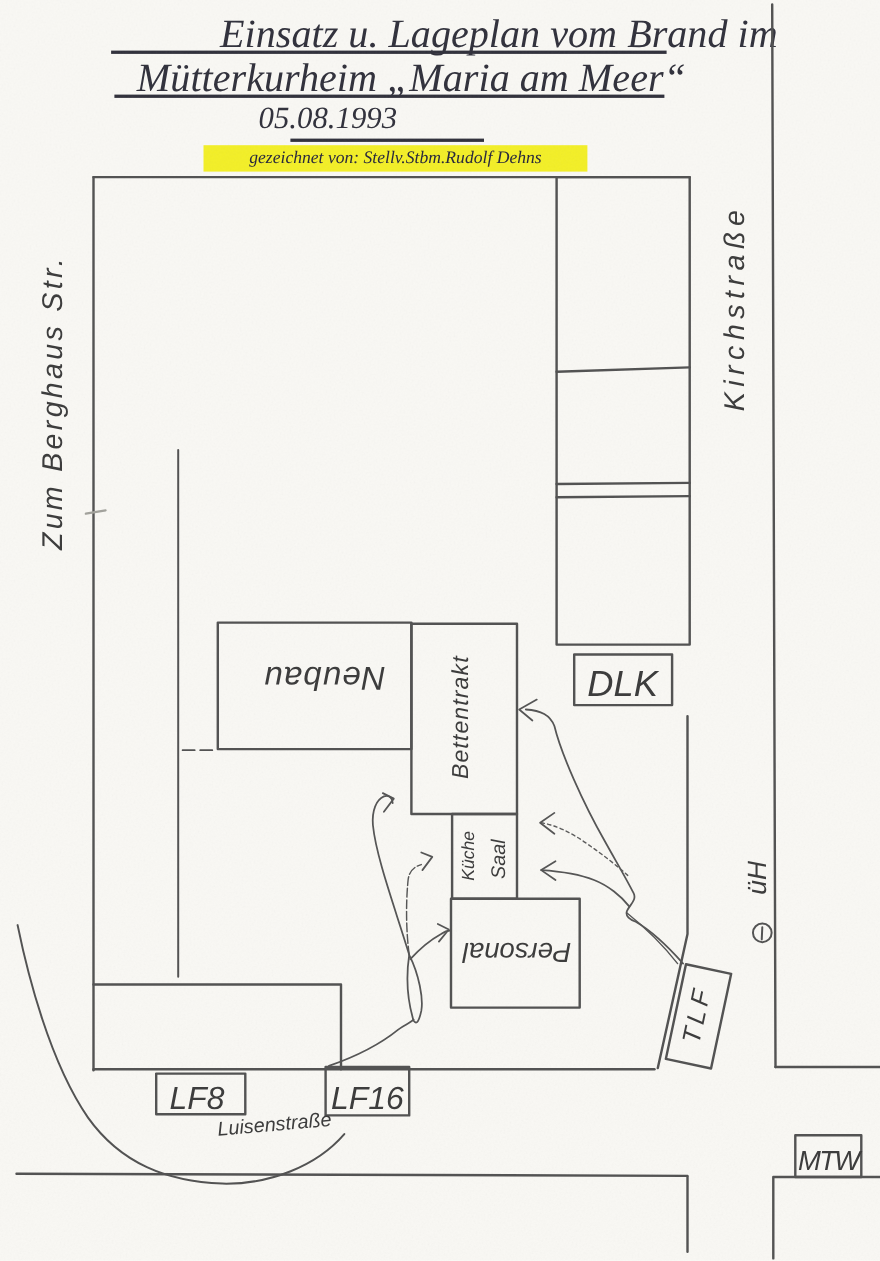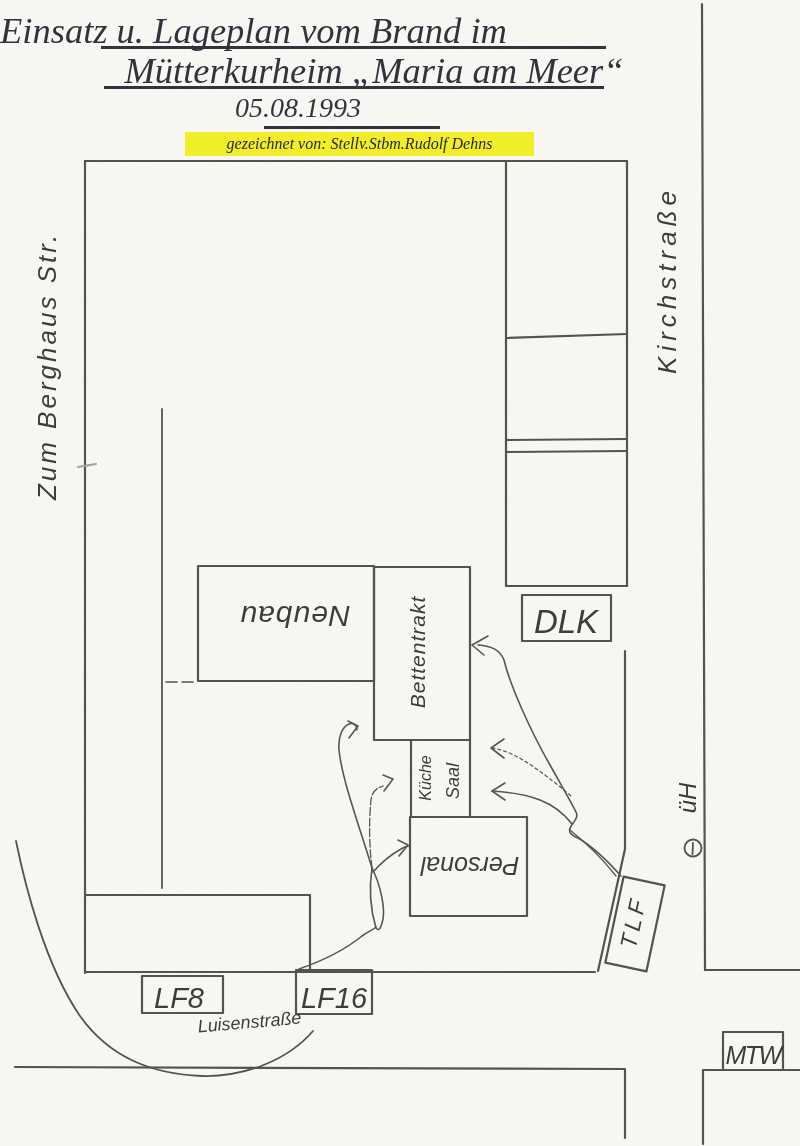--- a/index.html
+++ b/index.html
@@ -3,21 +3,21 @@
 <meta charset="utf-8">
 <style>
   html,body{margin:0;padding:0;}
   body{width:800px;height:1146px;position:relative;background:#f9f8f4;overflow:hidden;
        font-family:"Liberation Sans",sans-serif;}
   .t{position:absolute;font-family:"Liberation Serif",serif;font-style:italic;color:#2f2f3a;white-space:nowrap;}
 </style>
 </head>
 <body>
 
-<div class="t" style="left:0;top:12.6px;width:707px;text-align:left;font-size:36.5px;line-height:1;">Einsatz u. Lageplan vom Brand im</div>
+<div class="t" style="left:0;top:12.6px;width:707px;text-align:right;font-size:36.5px;line-height:1;">Einsatz u. Lageplan vom Brand im</div>
 
 <div style="position:absolute;left:101px;top:45.5px;width:505px;height:3px;background:#2f2f3a;"></div>
 
 <div class="t" style="left:0;top:53.2px;width:708px;text-align:center;font-size:36.5px;line-height:1;margin-left:20px;">Mütterkurheim „Maria am Meer“</div>
 
 <div style="position:absolute;left:104px;top:86px;width:500px;height:3px;background:#2f2f3a;"></div>
 
 <div class="t" style="left:0;top:93.6px;width:596px;text-align:center;font-size:28px;line-height:1;">05.08.1993</div>
 
 <div style="position:absolute;left:264px;top:126px;width:176px;height:3px;background:#2f2f3a;"></div>

